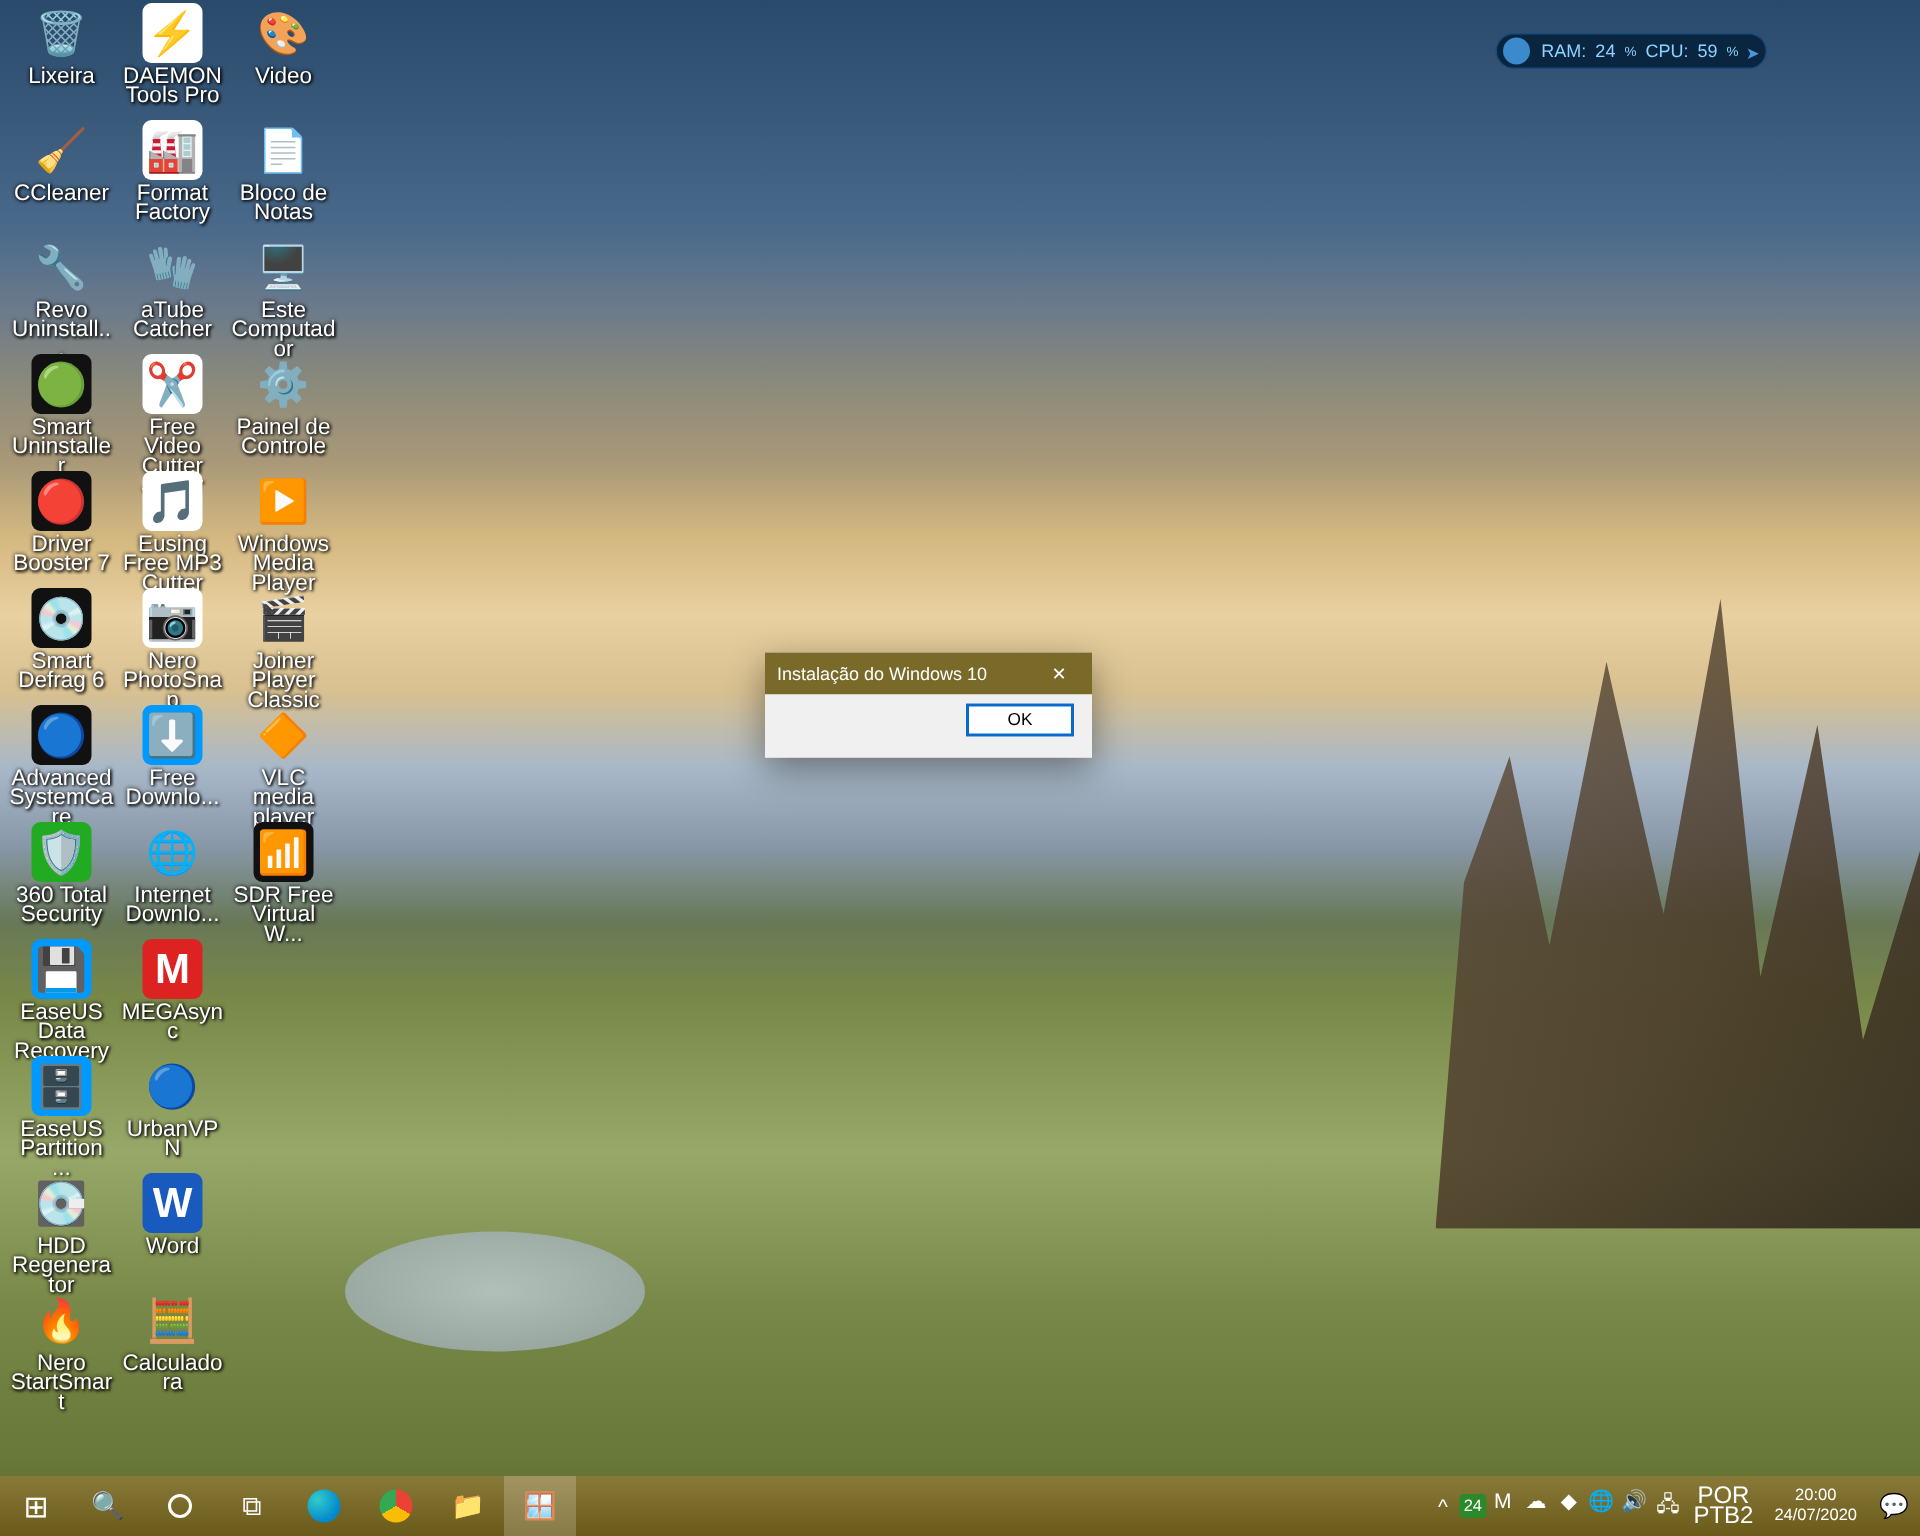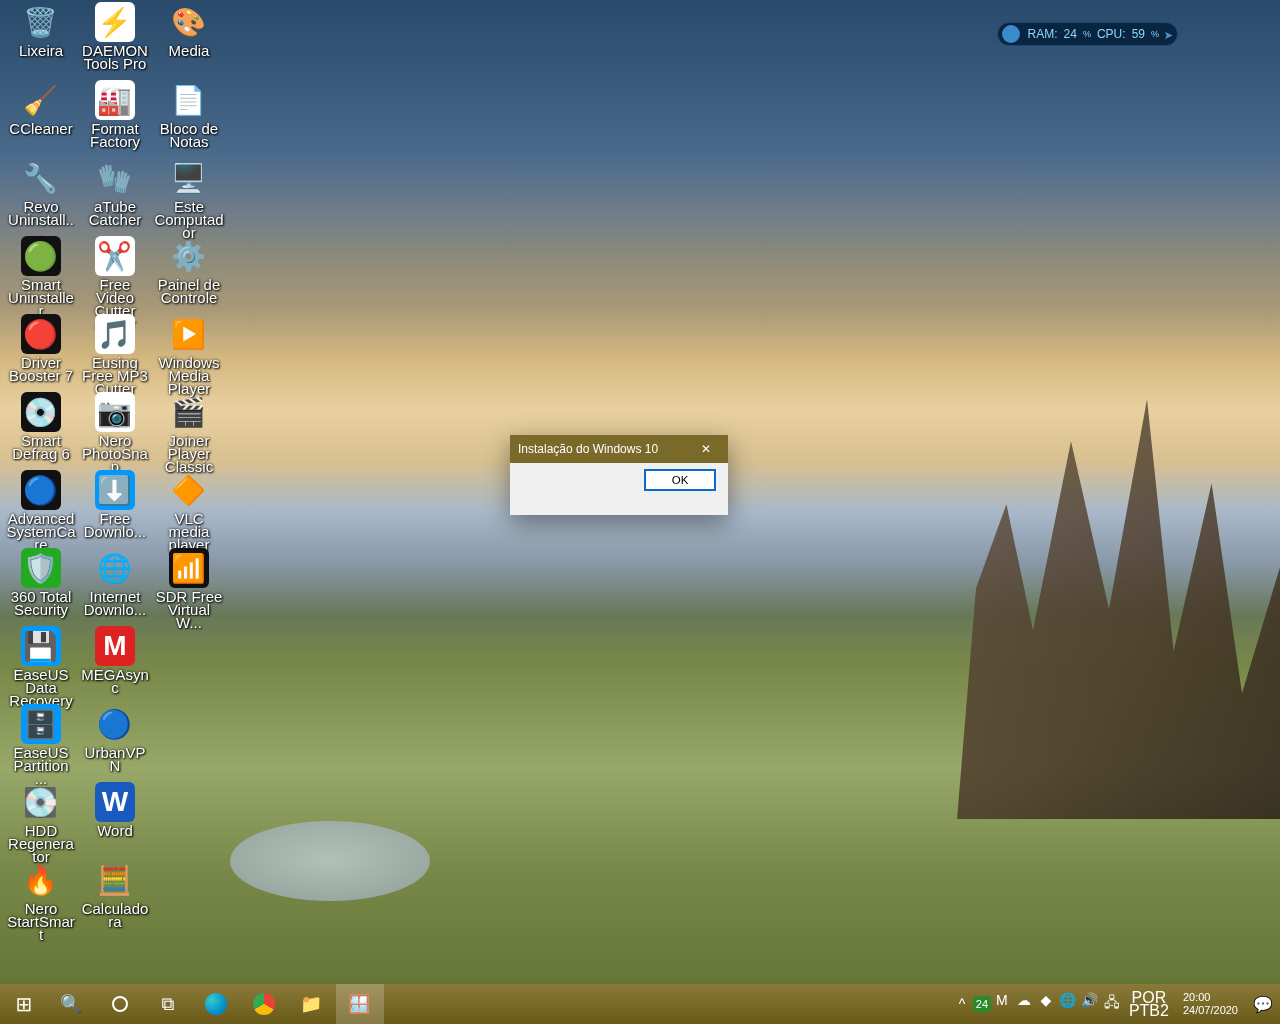--- a/index.html
+++ b/index.html
@@ -40,35 +40,35 @@
   .perf-widget .arrow { position:absolute; right:4px; top:6px; color:#4a9ada; font-size:11px; }
   .perf-widget small { font-size:9px; }
 
   
   .dialog { position:absolute; left:510px; top:435px; width:218px;
     background:#fff; box-shadow:0 8px 24px rgba(0,0,0,.4); }
   .dialog-title { height:28px; background:#7a6a2a; color:#fff; font-size:12px;
     display:flex; align-items:center; padding:0 8px;gap:16px; }
   .dialog-title .close { margin-left:auto; width:28px; text-align:center; cursor:pointer; }
   .dialog-body { padding:18px 12px 10px; font-size:11.5px; color:#222; }
-  .dialog-buttons { padding:6px 12px 24px; text-align:right; background:#f0f0f0;}
+  .dialog-buttons { padding:6px 12px 14px; text-align:right; background:#f0f0f0;}
   .dialog-buttons button { width:72px; height:22px; background:#fff;
     border:2px solid #0a6acc; font-size:11.5px; cursor:pointer; }
 
   
   .taskbar { position:absolute; bottom:0; left:0; width:100%; height:40px;
     background:linear-gradient(to bottom,#8a7a3a,#6a5a1a); display:flex; align-items:center; }
   .tb-btn { width:48px; height:40px; display:flex; align-items:center;
     justify-content:center; color:#fff; font-size:18px; cursor:pointer; }
   .tb-btn.active { background:rgba(255,255,255,.2); }
   .tray { margin-left:auto; display:flex; align-items:center; height:100%;
     color:#fff; font-size:11px; }
   .tray-icon { width:22px; text-align:center; font-size:14px; cursor:pointer; }
   .tray-lang { text-align:center; padding:0 6px; line-height:13px; font-size:16px; cursor:pointer;}
-  .tray-clock { padding:0 8px; line-height:13px; font-size:11px; cursor:pointer;}
+  .tray-clock { text-align:center; padding:0 8px; line-height:13px; font-size:11px; cursor:pointer;}
   .tray-notif { width:34px; text-align:center; font-size:16px; cursor:pointer; }
   .badge { display:inline-block; min-width:18px; height:16px; line-height:16px;
     font-size:11px; text-align:center; border-radius:3px; }
 </style>
 </head>
 <body>
 
 <div class="bg-mountain"></div>
 <div class="bg-water"></div>
 
@@ -76,21 +76,21 @@
     <div class="icon" style="left: 4px; top: 2px;">
       <div class="glyph">🗑️</div>
       <div class="label">Lixeira</div>
     </div>
     <div class="icon" style="left: 78px; top: 2px;">
       <div class="glyph" style="background: rgb(255, 255, 255); color: rgb(255, 255, 255); font-weight: bold;">⚡</div>
       <div class="label">DAEMON Tools Pro</div>
     </div>
     <div class="icon" style="left: 152px; top: 2px;">
       <div class="glyph">🎨</div>
-      <div class="label">Media</div>
+      <div class="label">Video</div>
     </div>
     <div class="icon" style="left: 4px; top: 80px;">
       <div class="glyph">🧹</div>
       <div class="label">CCleaner</div>
     </div>
     <div class="icon" style="left: 78px; top: 80px;">
       <div class="glyph" style="background: rgb(255, 255, 255); color: rgb(255, 255, 255); font-weight: bold;">🏭</div>
       <div class="label">Format Factory</div>
     </div>
     <div class="icon" style="left: 152px; top: 80px;">

